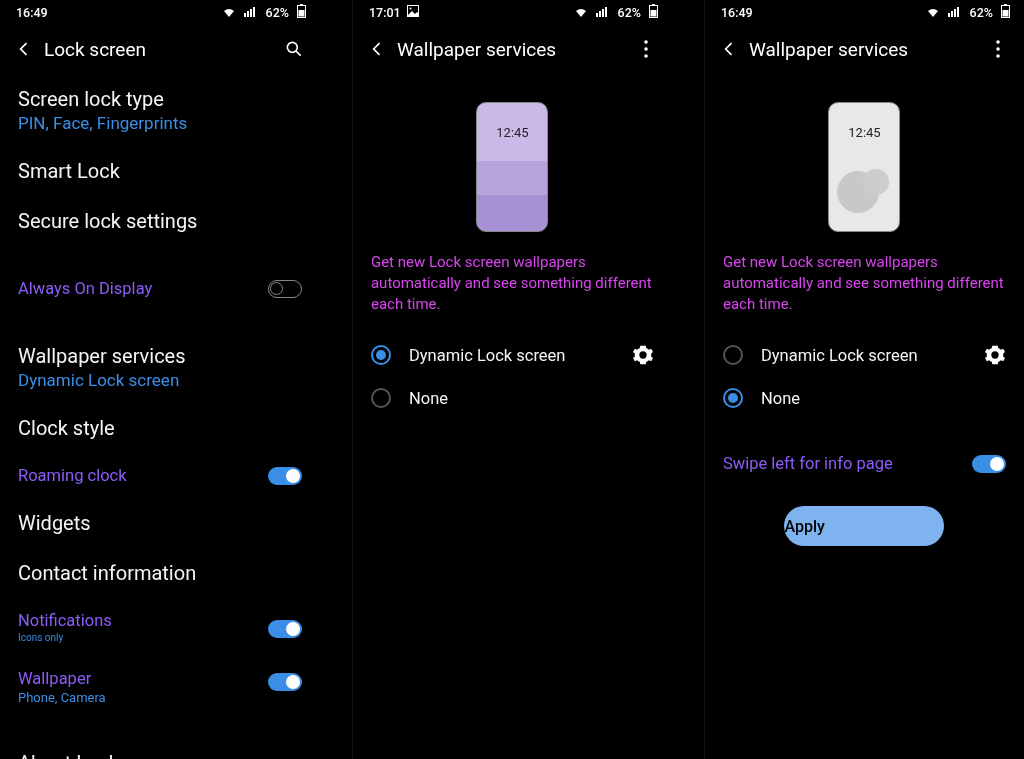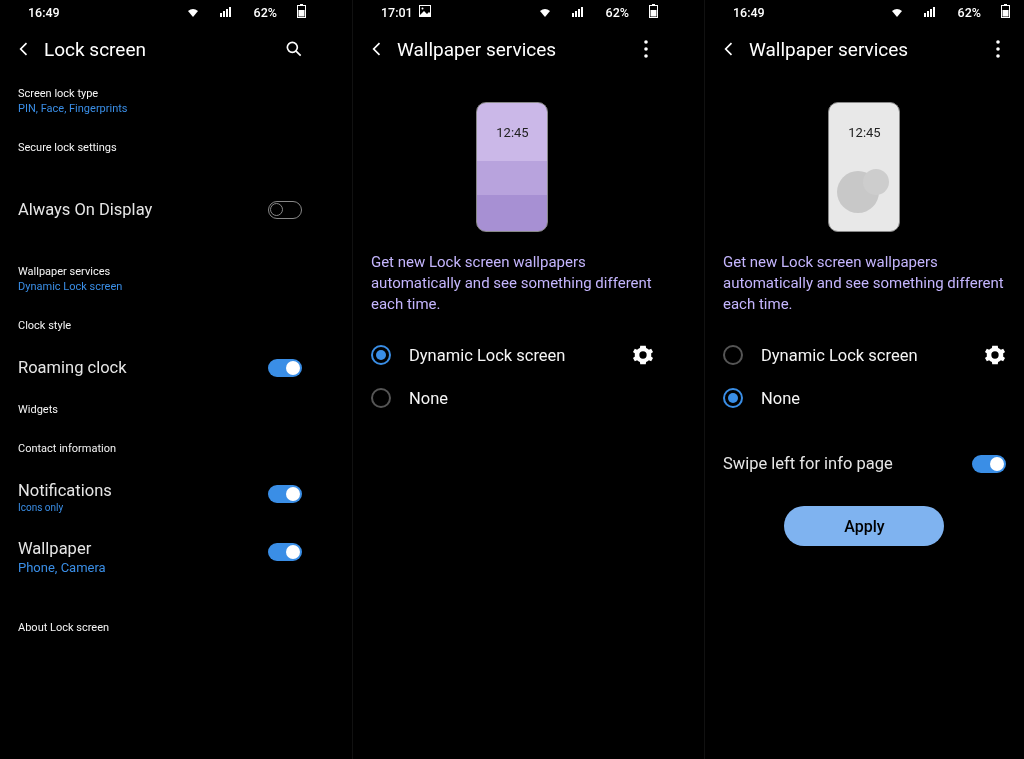--- a/index.html
+++ b/index.html
@@ -18,28 +18,28 @@
     width: 341.33px;
     background: #000;
     display: flex;
     flex-direction: column;
   }
   .pane + .pane { border-left: 1px solid #111; margin-left: 32px; }
   .statusbar {
     height: 24px;
     display: flex;
     align-items: center;
-    padding: 0 14px 0 28px;
+    padding: 0 14px 0 16px;
     font-size: 12.5px;
     font-weight: 500;
     color: #fff;
   }
   .statusbar .left { flex: 0 0 auto; }
   .statusbar .gap { flex: 1; }
-  .statusbar .right { flex: 0 0 auto; display: flex; align-items: center; gap: 20px; }
+  .statusbar .right { flex: 0 0 auto; display: flex; align-items: center; gap: 8px; }
   .header {
     height: 50px;
     display: flex;
     align-items: center;
     padding: 0 10px;
   }
   .back {
     width: 28px; height: 28px;
     display:flex; align-items:center; justify-content:center;
     border-radius: 50%;
@@ -57,36 +57,36 @@
     display:flex; align-items:center; justify-content:center;
   }
   .content { flex:1; overflow:hidden; }
   .item {
     padding: 13px 18px;
     display:flex;
     flex-direction: column;
     justify-content:center;
   }
   .item .label {
-    font-size: 11px;
+    font-size: 20px;
     color: #f5f5f5;
   }
   .item .sub {
-    font-size: 11px;
+    font-size: 17px;
     color: #3a8ee6;
     margin-top: 2px;
   }
   .row {
     display:flex;
     align-items:center;
     padding: 13px 18px;
   }
   .row .label {
     font-size: 16.5px;
-    color: #e5e5e5;
+    color: #8b5cf6;
     flex:1;
   }
   .toggle {
     width: 34px; height:18px;
     border-radius: 10px;
     position:relative;
     flex-shrink:0;
   }
   .toggle.on {
     background: #3a8ee6;
@@ -146,21 +146,21 @@
   }
   .phone-frame .circle2 {
     position:absolute;
     bottom: 36px; right: 10px;
     width: 26px; height:26px;
     background:#cdcdcd;
     border-radius:50%;
   }
   .desc {
     font-size: 15px;
-    color: #c4b5fd;
+    color: #d946ef;
     padding: 0 18px;
     line-height: 1.4;
     margin-bottom: 18px;
   }
   .radio-row {
     display:flex;
     align-items:center;
     padding: 11px 18px;
   }
   .radio {
@@ -193,21 +193,20 @@
   .apply-btn {
     margin: 20px auto 0 auto;
     width: 160px;
     height: 40px;
     border-radius: 20px;
     background: #7fb3f0;
     color: #000;
     font-size: 16px;
     display:flex;
     align-items:center;
-    justify-content:center;
     font-weight: 500;
   }
 </style>
 </head>
 <body>
 
 <div class="pane">
   <div class="statusbar">
     <div class="left">16:49</div>
     <div class="gap"></div>
@@ -243,20 +242,23 @@
           <line x1="20" y1="20" x2="14.5" y2="14.5"></line>
         </svg>
     </div>
   </div>
   <div class="content">
     <div class="item">
       <span class="label">Screen lock type</span>
       <span class="sub">PIN, Face, Fingerprints</span>
     </div>
     <div class="item">
+      <span class="label">Smart Lock</span>
+    </div>
+    <div class="item">
       <span class="label">Secure lock settings</span>
     </div>
     <div class="section-gap"></div>
     <div class="row">
       <span class="label">Always On Display</span>
       <div class="toggle off"></div>
     </div>
     <div class="section-gap"></div>
     <div class="item">
       <span class="label">Wallpaper services</span>
@@ -268,21 +270,21 @@
     <div class="row">
       <span class="label">Roaming clock</span>
       <div class="toggle on"></div>
     </div>
     <div class="item">
       <span class="label">Widgets</span>
     </div>
     <div class="item">
       <span class="label">Contact information</span>
     </div>
-    <div class="row" style="align-items:flex-start;">
+    <div class="row" style="align-items:center;">
       <div style="flex:1; display:flex; flex-direction:column;">
         <span class="label">Notifications</span>
         <span class="sub" style="font-size:10px;color:#3a8ee6;margin-top:2px;">Icons only</span>
       </div>
       <div class="toggle on" style="margin-top:4px;"></div>
     </div>
     <div class="row" style="align-items:flex-start;">
       <div style="flex:1; display:flex; flex-direction:column;">
         <span class="label">Wallpaper</span>
         <span class="sub" style="font-size:13px;color:#3a8ee6;margin-top:2px;">Phone, Camera</span>

